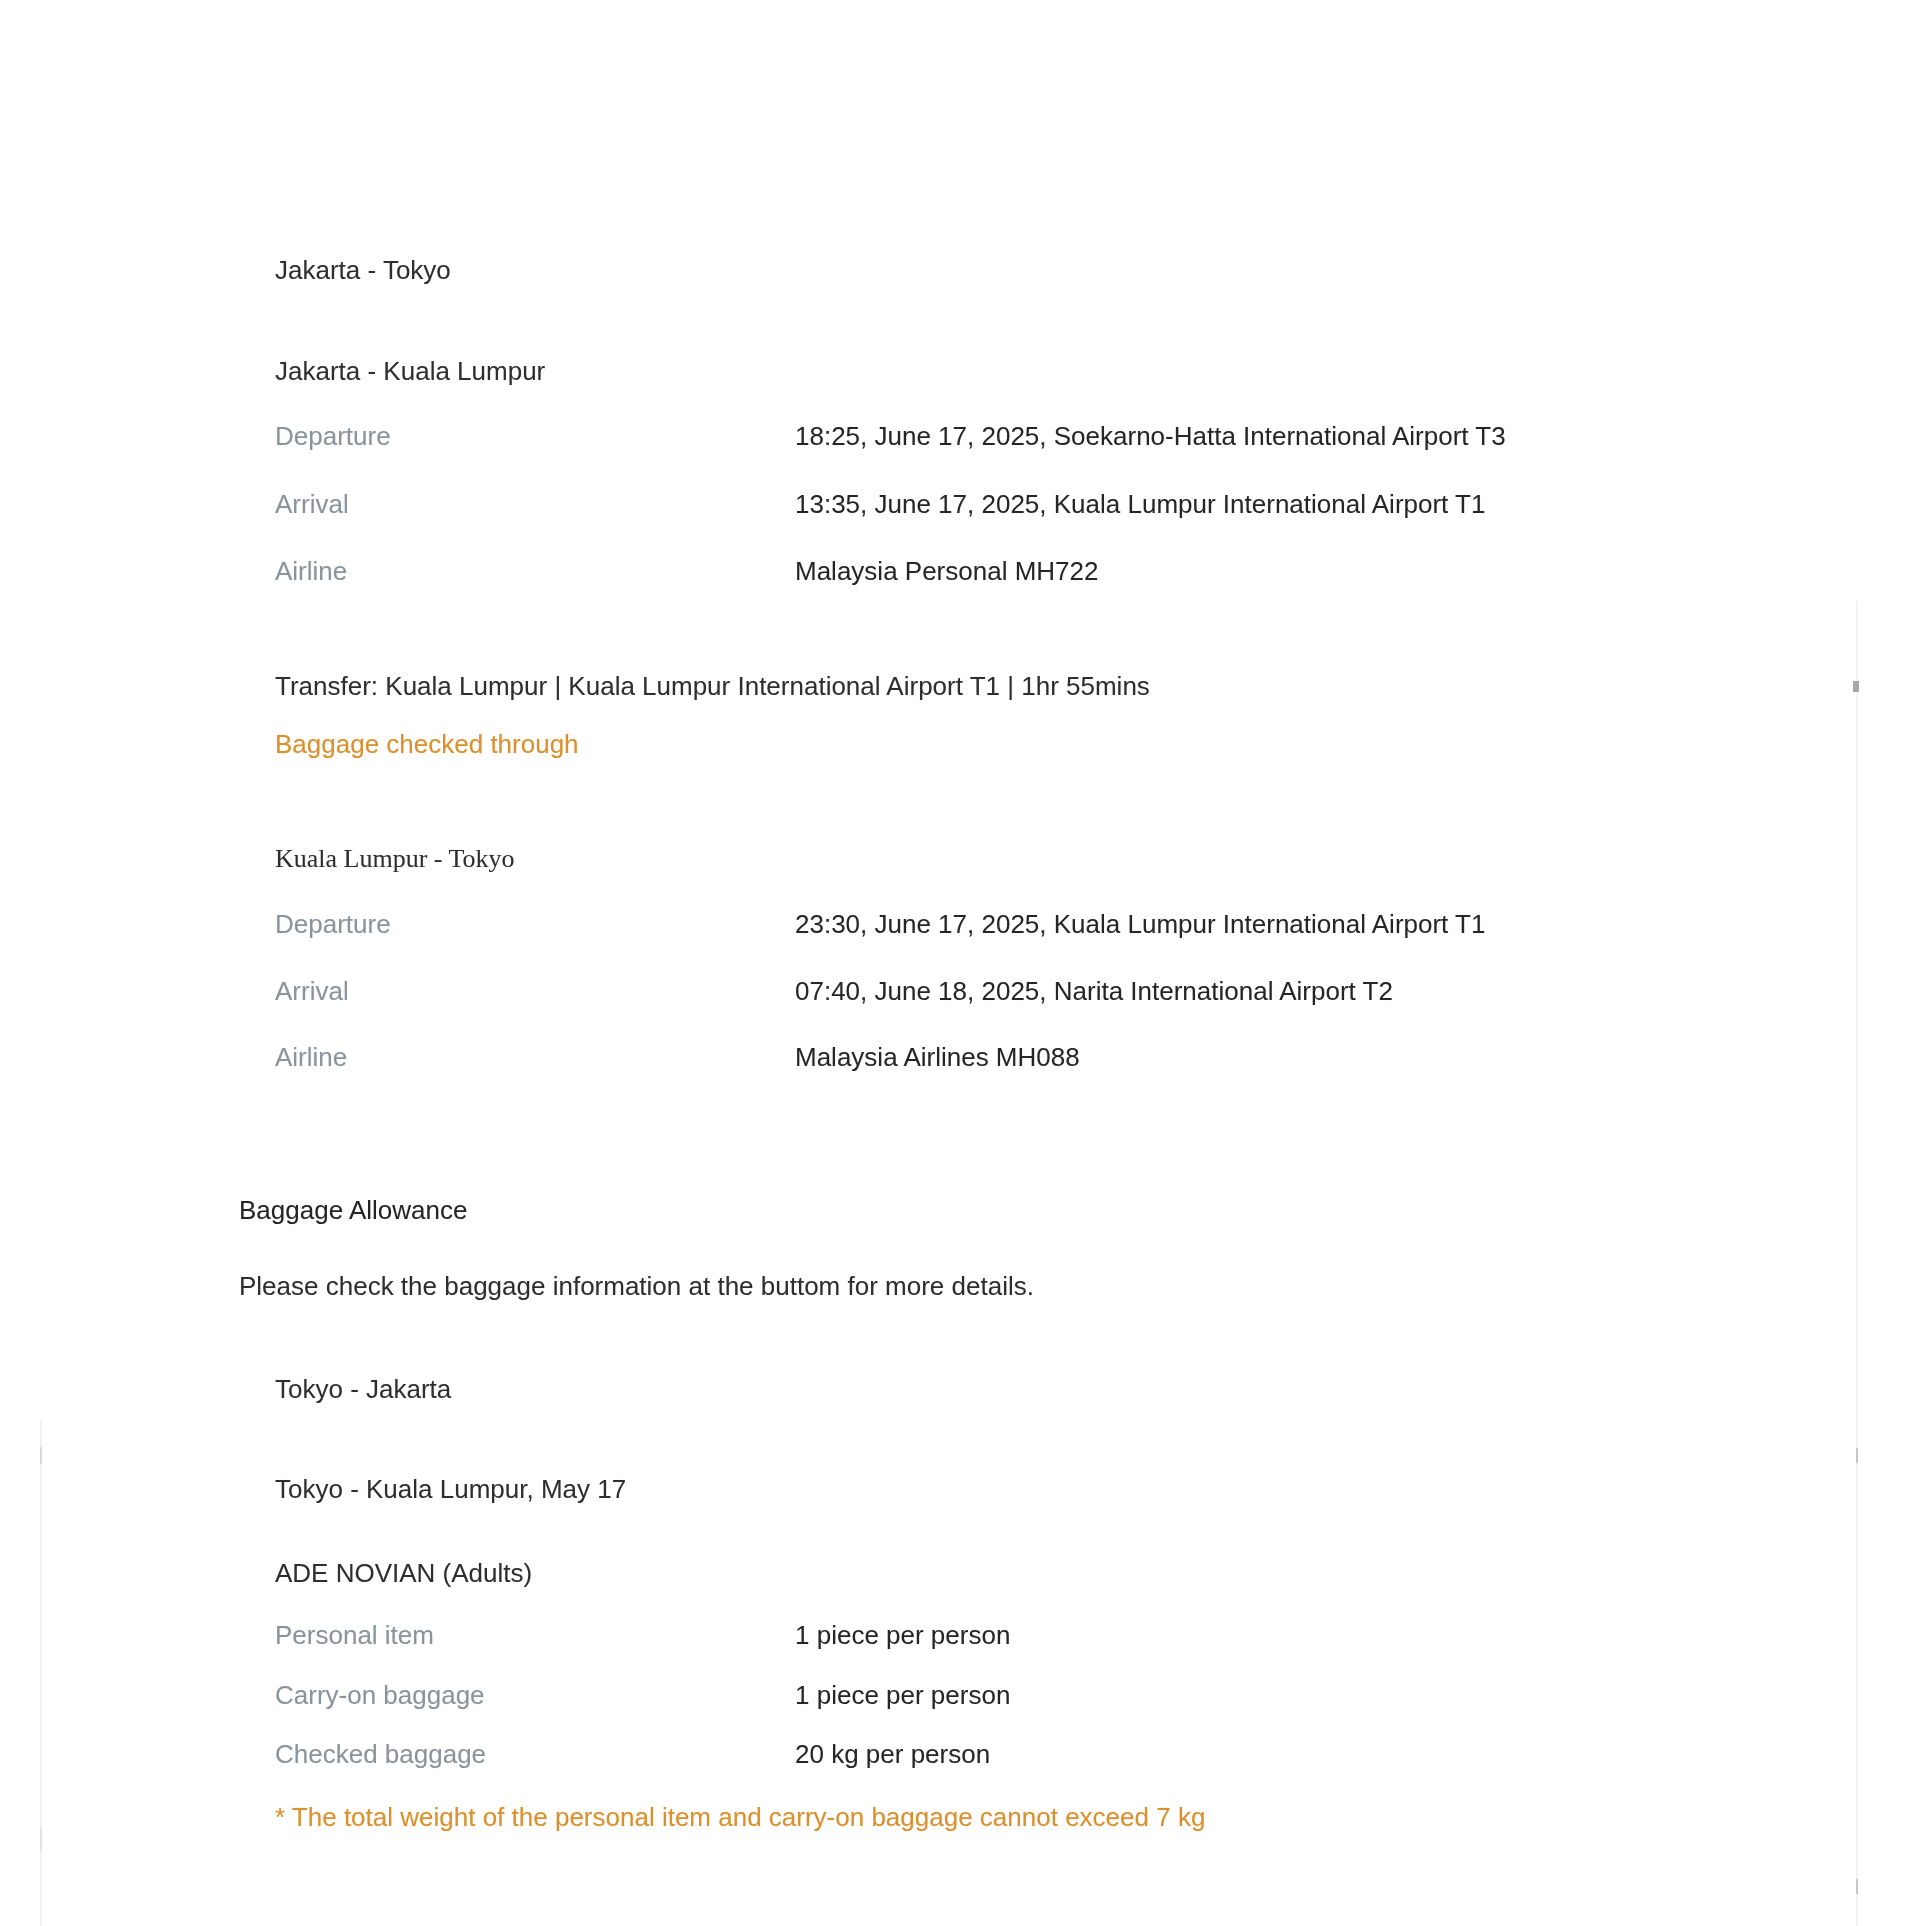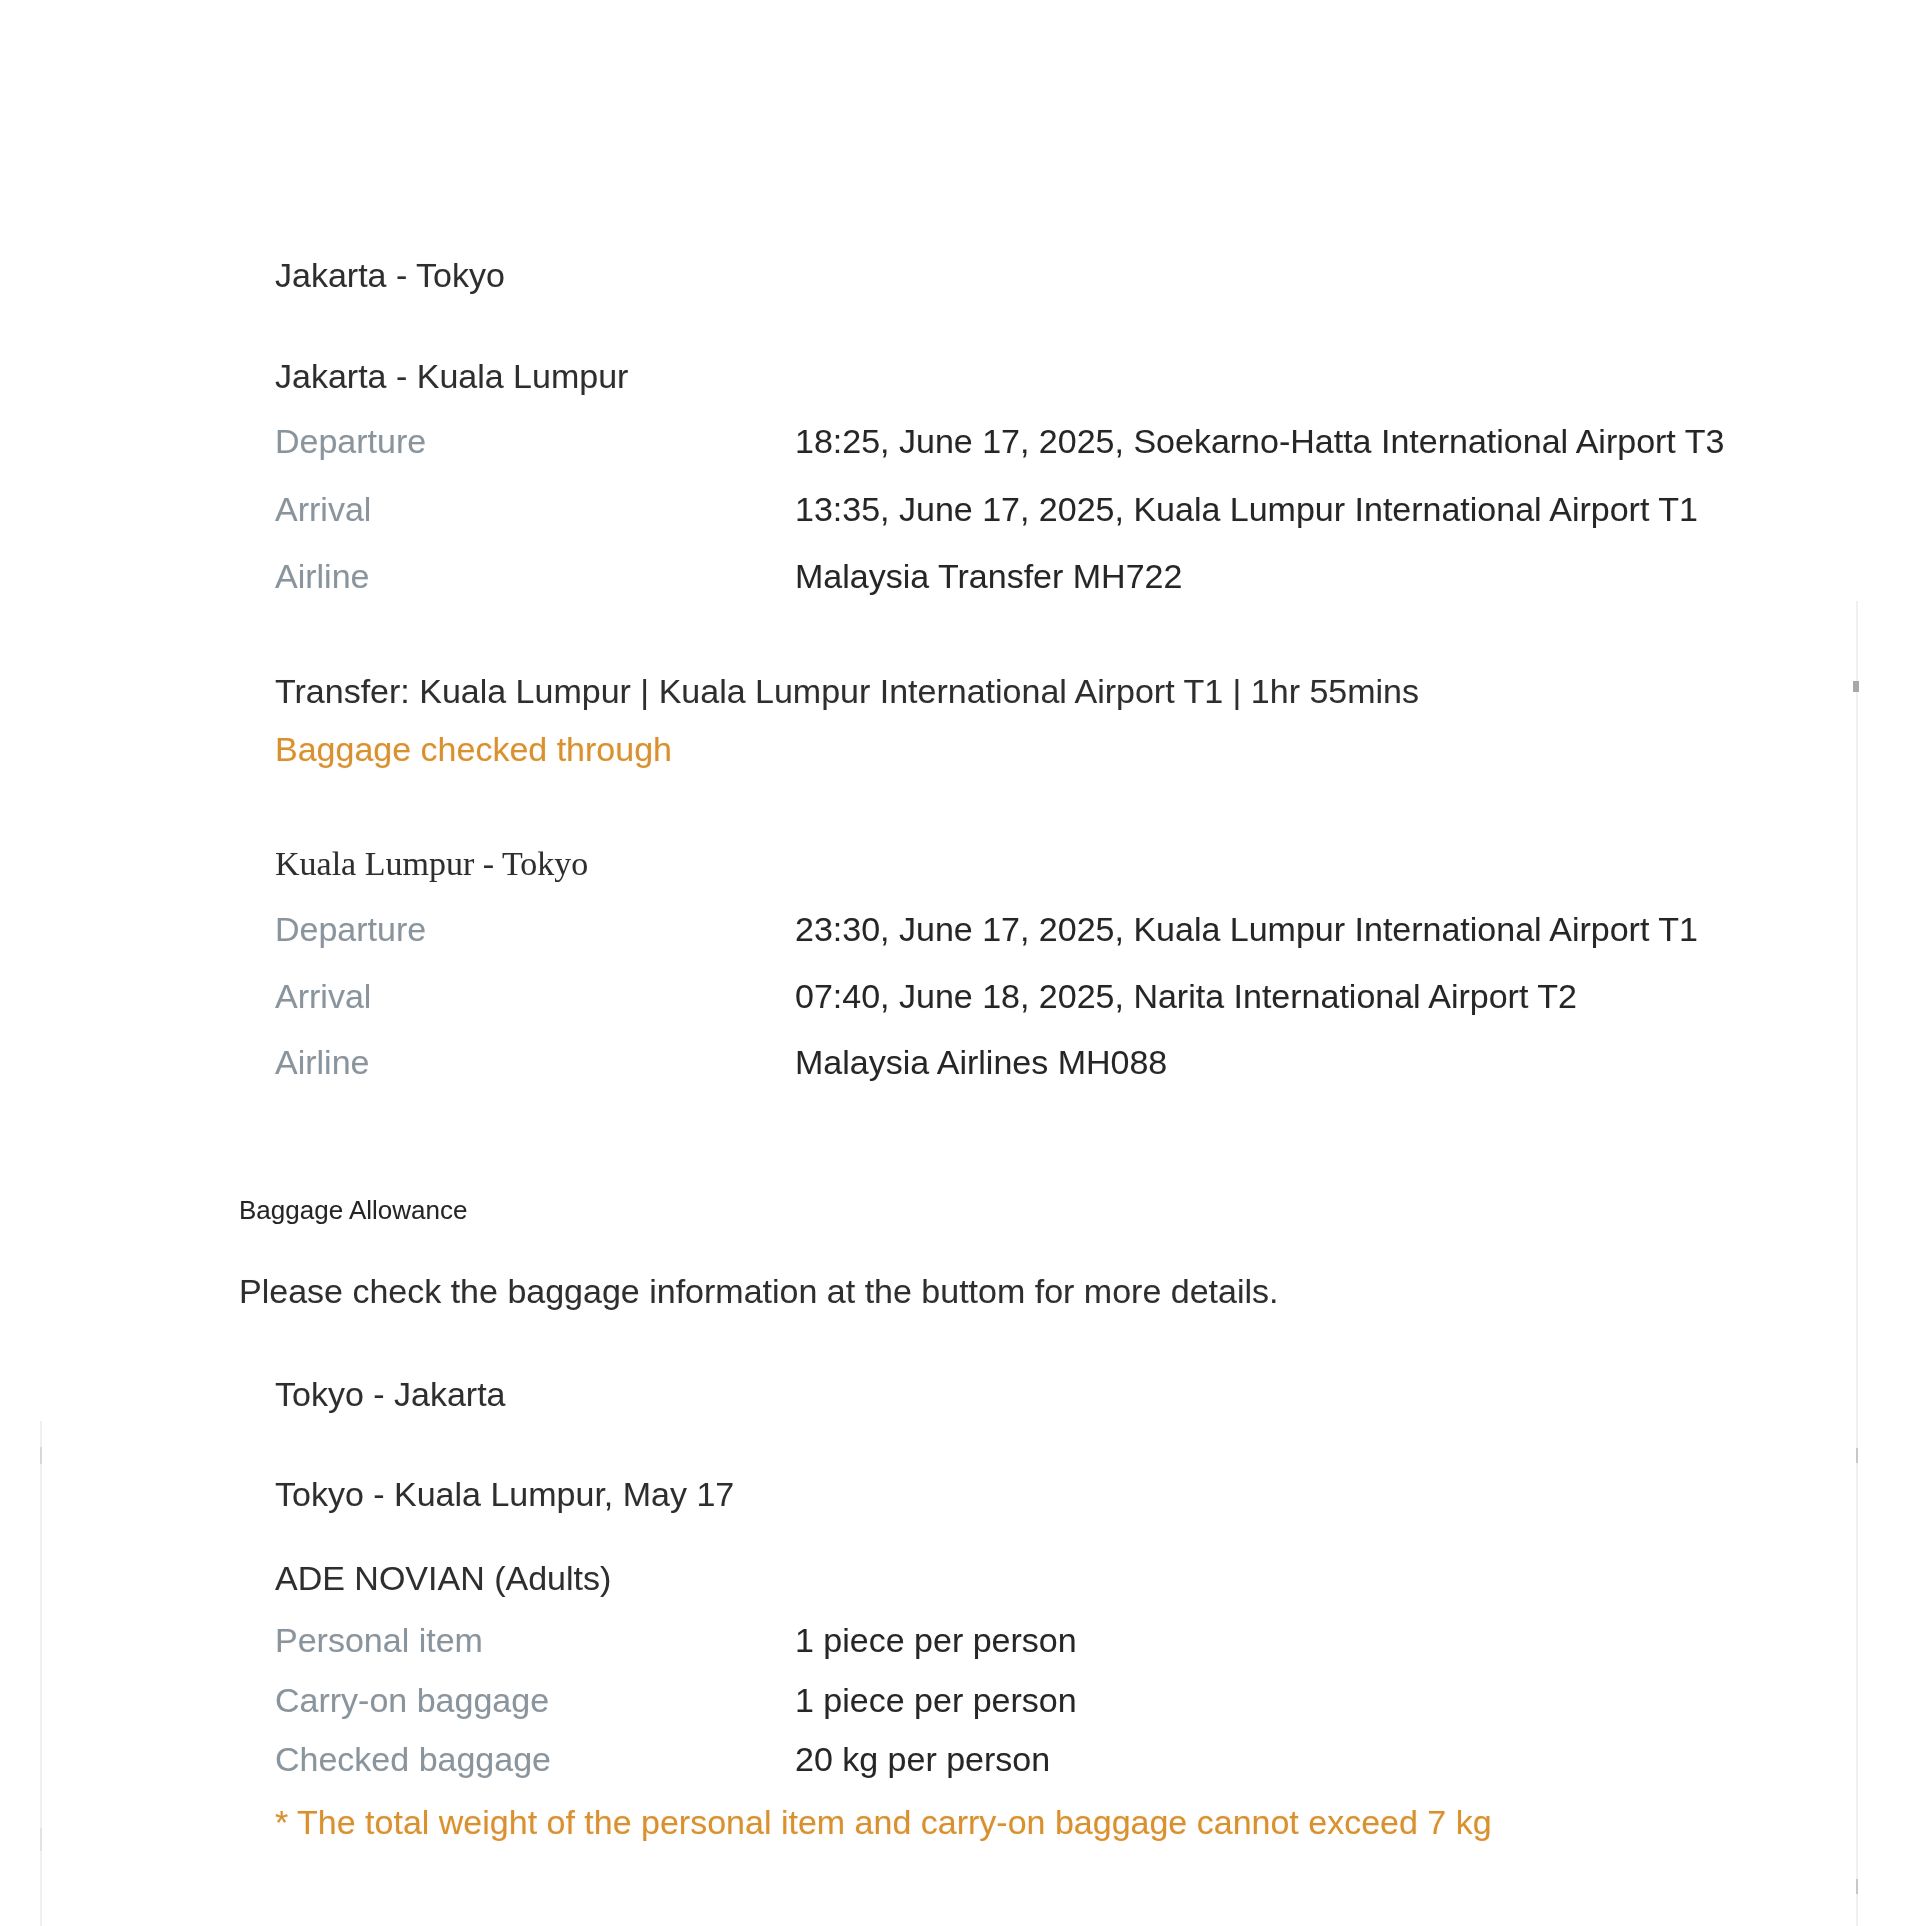--- a/index.html
+++ b/index.html
@@ -13,21 +13,21 @@
   .page {
     position: relative;
     width: 1911px;
     height: 2702px;
     background: var(--page-bg);
     overflow: hidden;
     font-family: "Liberation Sans", sans-serif;
   }
   .line {
     position: absolute;
-    font-size: 34px;
+    font-size: 26px;
     line-height: 1.15;
     color: var(--text);
     white-space: nowrap;
     text-shadow: 0 0 1.2px rgba(70,70,70,0.14);
   }
   .label { color: var(--label); text-shadow: 0 0 1.2px rgba(138,148,157,0.22); }
   .orange { color: var(--accent); text-shadow: 0 0 1.5px rgba(217,145,47,0.25); }
   .h1 { font-size: 26px; color: #242424; }
   .value { color: #262626; }
   .artifact {
@@ -44,21 +44,21 @@
 
   <div class="line" style="top:357px; left:275px;">Jakarta - Kuala Lumpur</div>
 
   <div class="line label" style="top:422px; left:275px;">Departure</div>
   <div class="line value" style="top:422px; left:795px;">18:25, June 17, 2025, Soekarno-Hatta International Airport T3</div>
 
   <div class="line label" style="top:490px; left:275px;">Arrival</div>
   <div class="line value" style="top:490px; left:795px;">13:35, June 17, 2025, Kuala Lumpur International Airport T1</div>
 
   <div class="line label" style="top:557px; left:275px;">Airline</div>
-  <div class="line value" style="top:557px; left:795px;">Malaysia Transfer MH722</div>
+  <div class="line value" style="top:557px; left:795px;">Malaysia Personal MH722</div>
 
   <div class="line" style="top:672px; left:275px;">Transfer: Kuala Lumpur | Kuala Lumpur International Airport T1 | 1hr 55mins</div>
   <div class="line orange" style="top:730px; left:275px;">Baggage checked through</div>
 
   <div class="line" style="top:844px; left:275px;font-family:Liberation Serif, serif;">Kuala Lumpur - Tokyo</div>
 
   <div class="line label" style="top:910px; left:275px;">Departure</div>
   <div class="line value" style="top:910px; left:795px;">23:30, June 17, 2025, Kuala Lumpur International Airport T1</div>
 
   <div class="line label" style="top:977px; left:275px;">Arrival</div>

